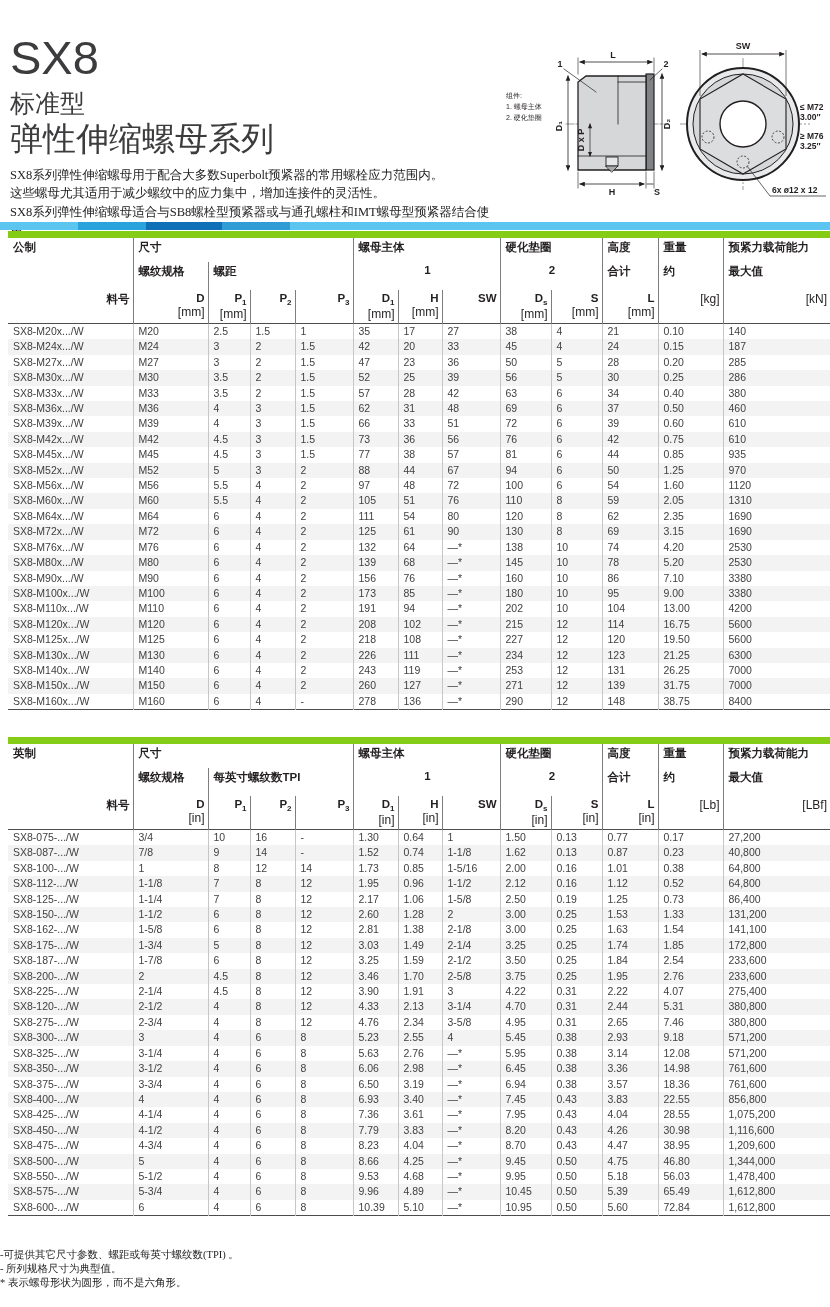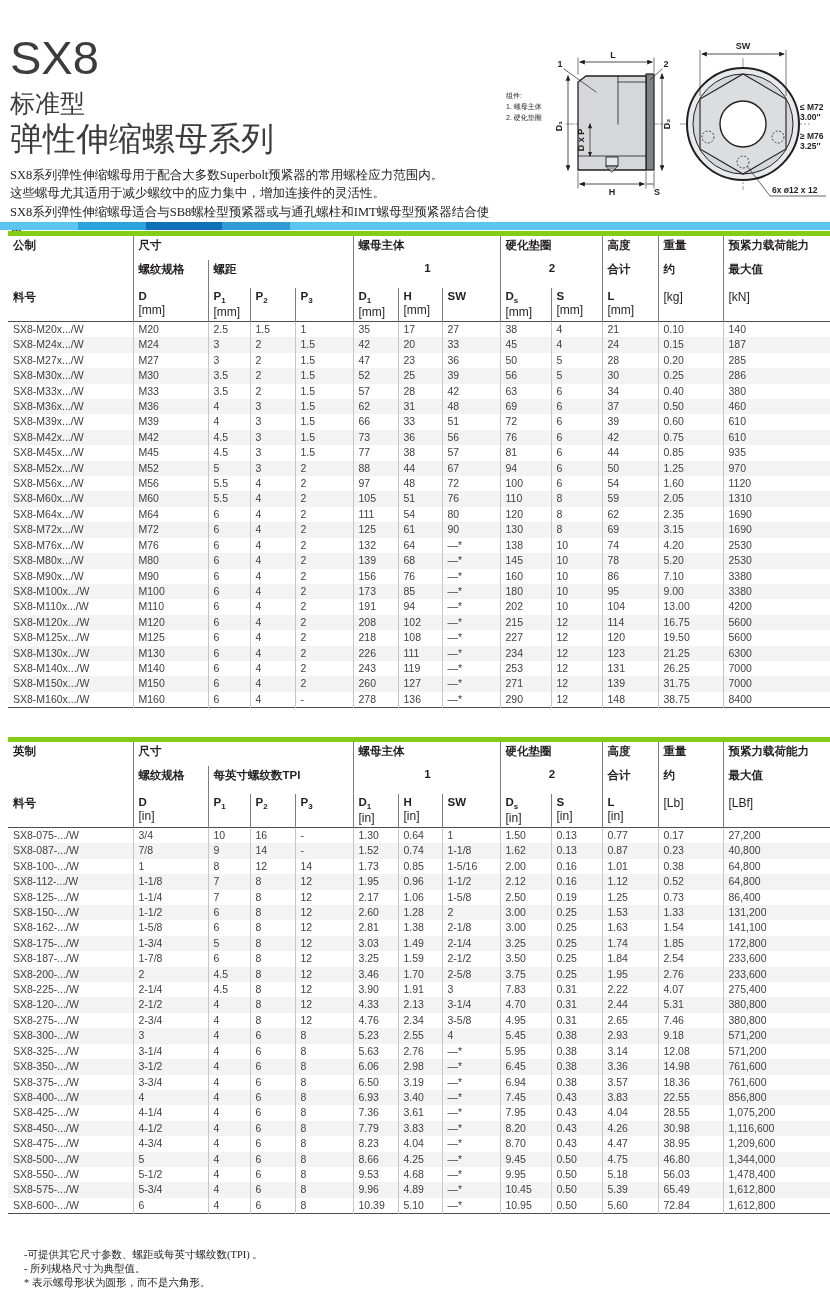--- a/index.html
+++ b/index.html
@@ -16,45 +16,45 @@
   .description{margin-top:9px;font-family:"Liberation Serif","DejaVu Serif",serif;
     font-size:12.5px;line-height:1.48;color:#1d1d1f;}
   
   .figure{position:absolute;left:500px;top:36px;width:328px;height:180px;}
   
   .accent-bar{position:absolute;left:0;top:222px;width:830px;height:8px;display:flex;}
   .accent-bar div{height:8px;}
   
   .spec-table{
     position:absolute;left:8px;width:822px;border-collapse:collapse;table-layout:fixed;
-    border-top:5px solid #84cc16;border-bottom:1px solid #4d4d4f;
+    border-top:7px solid #84cc16;border-bottom:1px solid #4d4d4f;
   }
   .spec-table.metric{top:231px;}
   .spec-table.imperial{top:737px;}
   .spec-table thead{border-bottom:1px solid #4d4d4f;}
   .spec-table th{
     text-align:left;font-weight:bold;color:#231f20;font-size:11.5px;
     vertical-align:top;padding:2px 3px 1px 5px;border-left:1px solid #7d7d7f;
   }
   .spec-table th:first-child{border-left:none;}
   .spec-table tr.h1 th{height:21px;}
   .spec-table tr.h2 th{height:25px;}
-  .spec-table tr.h3 th{height:30px;vertical-align:top;}
+  .spec-table tr.h3 th{height:30px;vertical-align:top;text-align:right;}
   .spec-table th.center{text-align:center;}
   .spec-table th .sym{font-size:11.5px;font-weight:bold;line-height:1.15;}
   .spec-table th .sym sub{font-size:8px;}
   .spec-table th .unit{font-size:12px;font-weight:normal;color:#231f20;line-height:1.2;}
   .spec-table td{
     font-size:10.5px;color:#414042;height:15.4px;line-height:15.4px;
     padding:0 2px 0 5px;border-left:1px solid #c6c6c8;white-space:nowrap;overflow:hidden;
   }
   .spec-table td:first-child{border-left:none;}
   .spec-table tbody tr:nth-child(even){background:#f3f3f4;}
   
-  .footnotes{position:absolute;left:24px;top:1248px;width:600px;
+  .footnotes{position:absolute;left:0;top:1248px;width:600px;
     font-family:"Liberation Serif","DejaVu Serif",serif;font-size:10.5px;
     line-height:1.35;color:#1d1d1f;}
   
   .figure svg text{font-family:"Liberation Sans","DejaVu Sans",sans-serif;fill:#231f20;}
   .figure .dim{font-size:9px;font-weight:bold;}
   .figure .small{font-size:7px;}
   .figure .note{font-size:8.5px;font-weight:bold;}
 </style>
 </head>
 <body>
@@ -874,21 +874,21 @@
       </tr>
       <tr>
         <td>SX8-225-.../W</td>
         <td>2-1/4</td>
         <td>4.5</td>
         <td>8</td>
         <td>12</td>
         <td>3.90</td>
         <td>1.91</td>
         <td>3</td>
-        <td>7.83</td>
+        <td>4.22</td>
         <td>0.31</td>
         <td>2.22</td>
         <td>4.07</td>
         <td>275,400</td>
       </tr>
       <tr>
         <td>SX8-120-.../W</td>
         <td>2-1/2</td>
         <td>4</td>
         <td>8</td>

